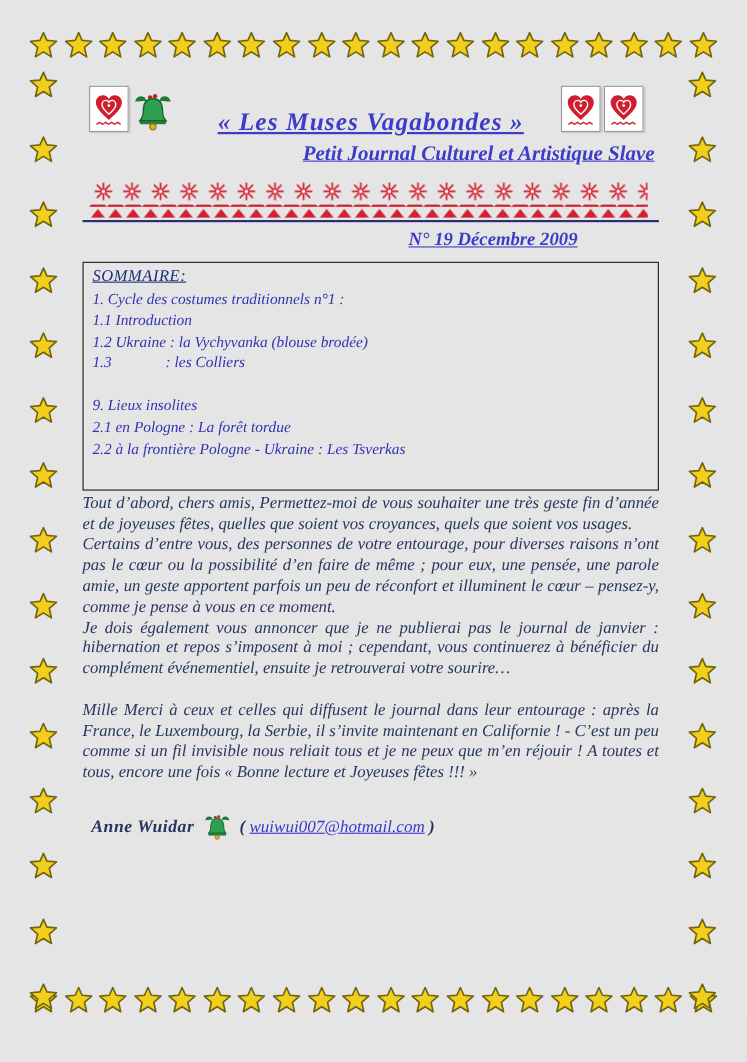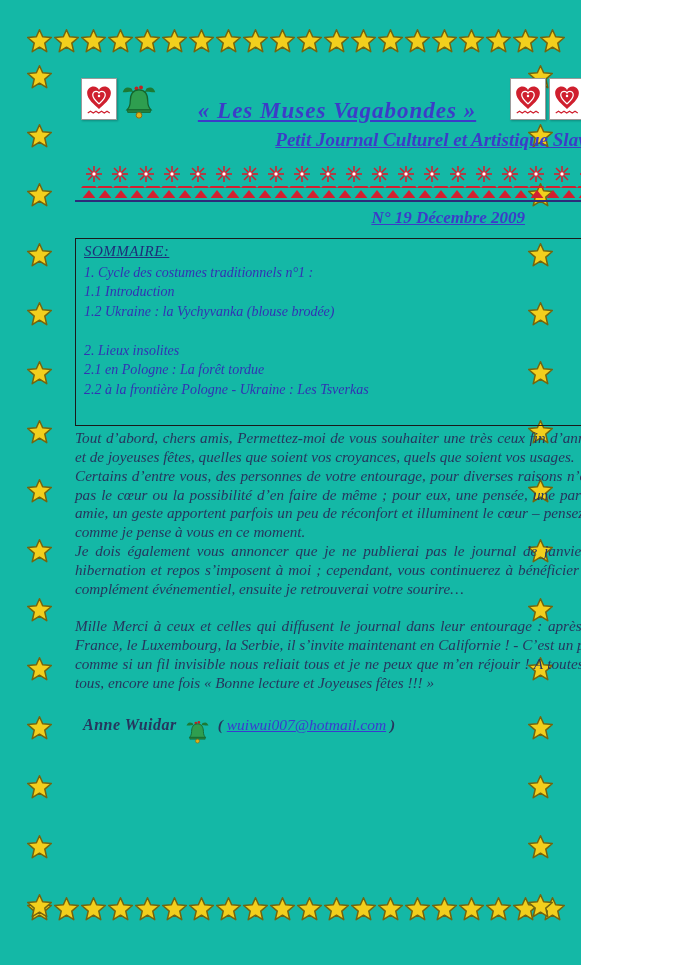--- a/index.html
+++ b/index.html
@@ -1,17 +1,17 @@
 <!DOCTYPE html>
 <html style="--title-blue: #3c3cc8; --toc-blue: #3232b4; --body-navy: #26365e; --link-blue: #3a3ad0; --star-gold: #f2cf1d; --star-outline: #73650f; --band-red: #d22030; --heart-red: #cf1f2e; --bell-green: #2e9e4f;"><head>
 <meta charset="utf-8">
 <style>
   html,body { margin:0; padding:0; background:#ffffff; }
   .page {
-    position:relative; width:581px; height:965px; background:#14b8a6;
+    position:relative; width:679px; height:965px; background:#e5e5e5;
     font-family:"Liberation Serif", serif; overflow:hidden;
   }
 
   
   .stars { position:absolute; display:flex; }
   .stars-top    { left:26px; right:26px; top:28px;  justify-content:space-between; }
   .stars-bottom { left:26px; right:26px; top:896px; justify-content:space-between; }
   .stars-left   { left:26px;  top:64px; bottom:46px; flex-direction:column; justify-content:space-between; width:28px; }
   .stars-right  { right:26px; top:64px; bottom:46px; flex-direction:column; justify-content:space-between; width:28px; }
   .star svg { width:27px; height:26px; display:block; }
@@ -60,21 +60,21 @@
   }
 
   .body-text { margin-top:3px; }
   .para {
     margin:0; font-size:15.2px; line-height:18.8px; text-align:justify;
     font-style:italic; color:var(--body-navy,#26365e);
   }
   .para.gap { margin-top:18.8px; }
 
   .signature {
-    display:flex; margin-top:24px; padding-left:8px; gap:7px;
+    display:flex; align-items:center; margin-top:24px; padding-left:8px; gap:7px;
     font-style:italic; color:var(--body-navy,#26365e);
   }
   .sig-name { font-weight:bold; font-size:16px; letter-spacing:.5px; }
   .sig-bell svg { width:27px; height:31px; display:block; }
   .sig-email { font-size:15.5px; font-weight:bold; }
   .email { color:var(--link-blue,#3a3ad0); text-decoration:underline; font-weight:normal; cursor:pointer; }
 </style>
 </head>
 <body>
 
@@ -516,29 +516,30 @@
 
     <div class="issue">
       <span>N° 19 Décembre 2009</span>
     </div>
 
     <div class="sommaire">
       <div class="som-head">SOMMAIRE:</div>
       <div class="som-line">1. Cycle des costumes traditionnels n°1 :</div>
       <div class="som-line">1.1 Introduction</div>
       <div class="som-line">1.2 Ukraine : la Vychyvanka (blouse brodée)</div>
+      <div class="som-line">1.3 &nbsp;&nbsp;&nbsp;&nbsp;&nbsp;&nbsp;&nbsp;&nbsp;&nbsp;&nbsp;&nbsp;&nbsp; : les Colliers</div>
       <div class="som-line"></div>
-      <div class="som-line">2. Lieux insolites</div>
+      <div class="som-line">9. Lieux insolites</div>
       <div class="som-line">2.1 en Pologne : La forêt tordue</div>
       <div class="som-line">2.2 à la frontière Pologne - Ukraine : Les Tsverkas</div>
       <div class="som-line"></div>
     </div>
 
     <div class="body-text">
-      <p class="para">Tout d’abord, chers amis, Permettez-moi de vous souhaiter une très ceux fin d’année et de joyeuses fêtes, quelles que soient vos croyances, quels que soient vos usages.</p>
+      <p class="para">Tout d’abord, chers amis, Permettez-moi de vous souhaiter une très geste fin d’année et de joyeuses fêtes, quelles que soient vos croyances, quels que soient vos usages.</p>
       <p class="para">Certains d’entre vous, des personnes de votre entourage, pour diverses raisons n’ont pas le cœur ou la possibilité d’en faire de même ; pour eux, une pensée, une parole amie, un geste apportent parfois un peu de réconfort et illuminent le cœur – pensez-y, comme je pense à vous en ce moment.</p>
       <p class="para">Je dois également vous annoncer que je ne publierai pas le journal de janvier : hibernation et repos s’imposent à moi ; cependant, vous continuerez à bénéficier du complément événementiel, ensuite je retrouverai votre sourire…</p>
       <p class="para gap">Mille Merci à ceux et celles qui diffusent le journal dans leur entourage : après la France, le Luxembourg, la Serbie, il s’invite maintenant en Californie ! - C’est un peu comme si un fil invisible nous reliait tous et je ne peux que m’en réjouir ! A toutes et tous, encore une fois « Bonne lecture et Joyeuses fêtes !!! »</p>
     </div>
 
     <div class="signature">
       <span class="sig-name">Anne Wuidar</span>
       <span class="sig-bell">
         <svg viewBox="0 0 32 32">
             <use href="#bell-shape"></use>

